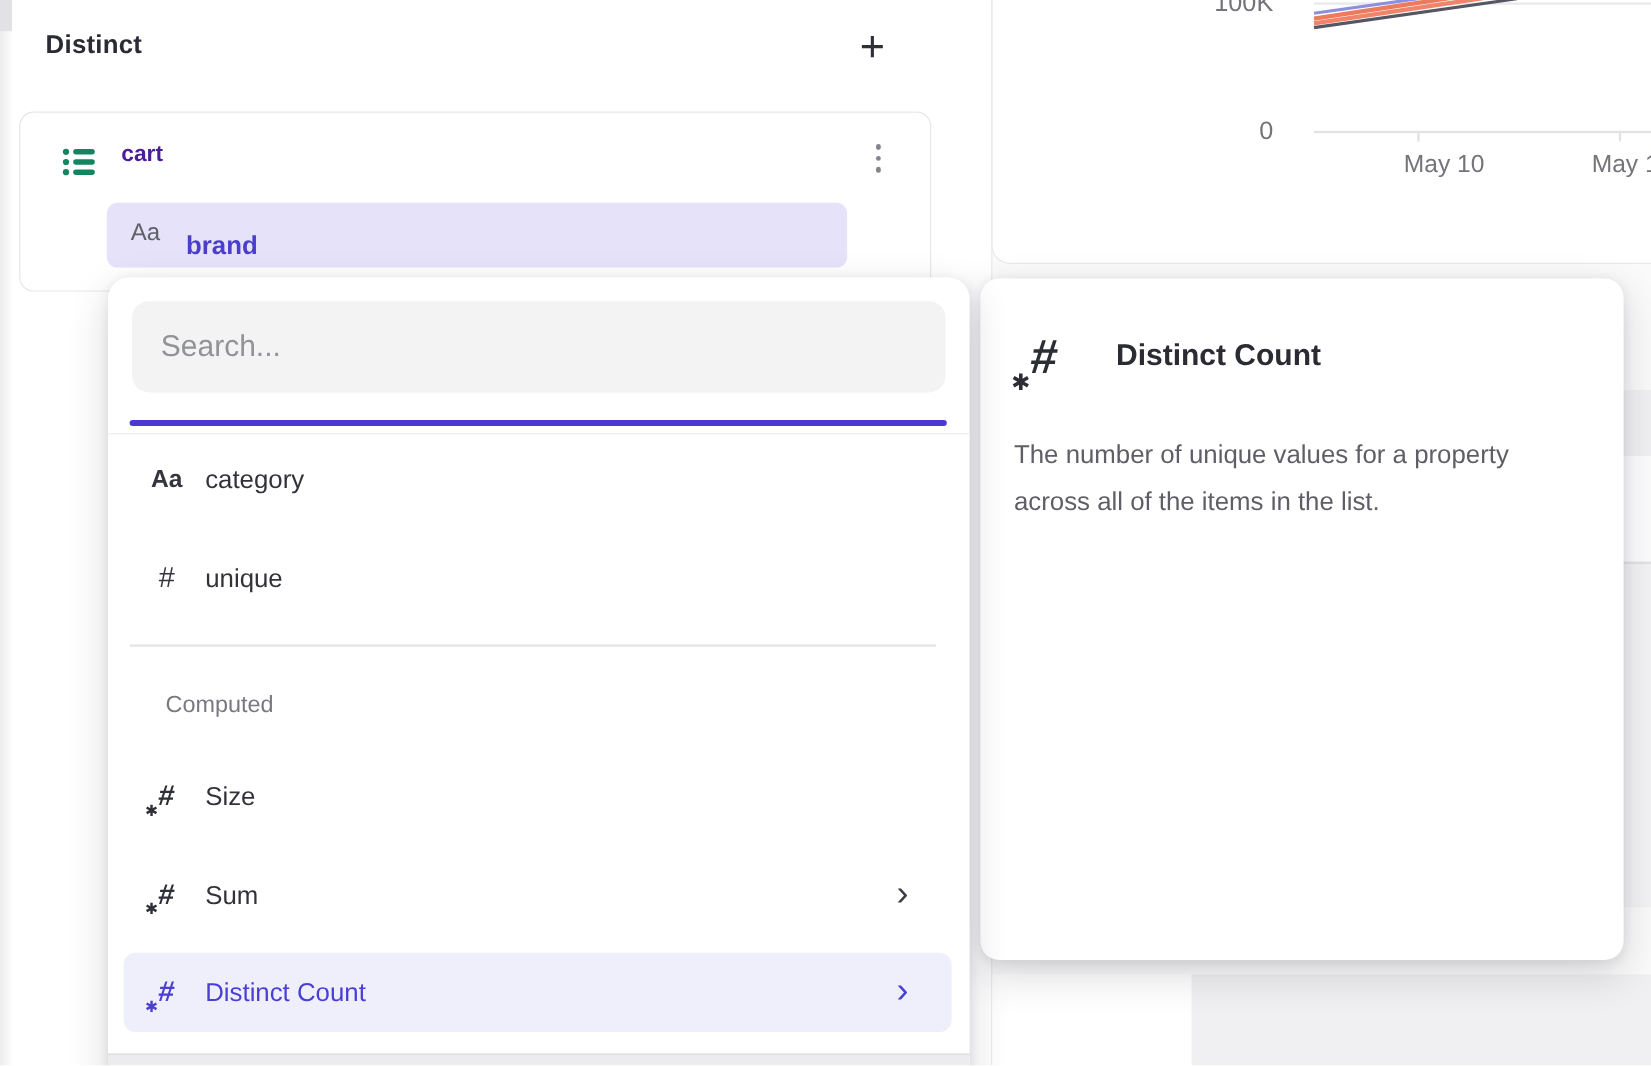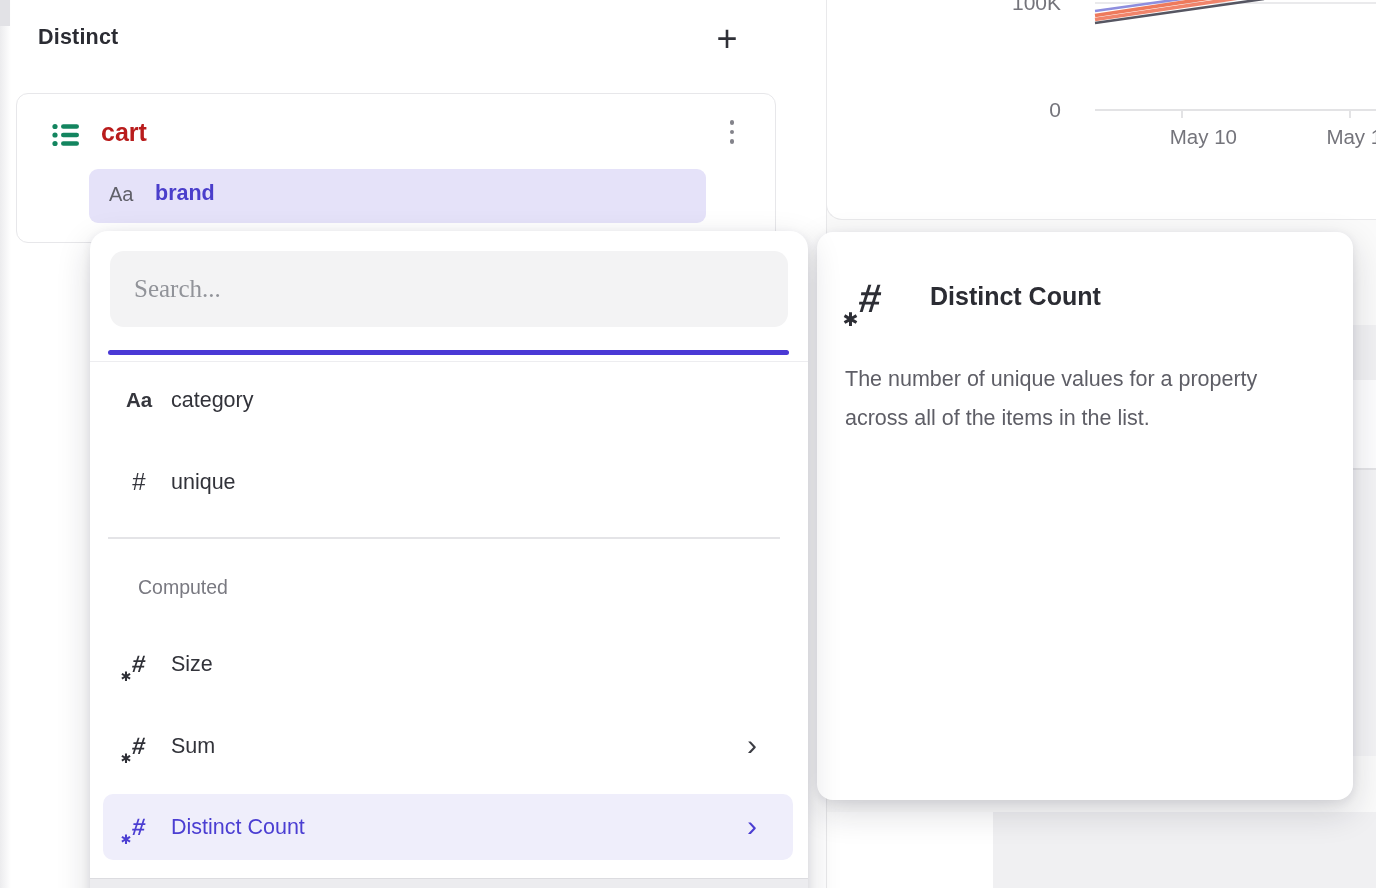--- a/index.html
+++ b/index.html
@@ -35,33 +35,33 @@
   
   .bd-title { position:absolute; left:38px; top:25px; font-size:21.5px; font-weight:700; color:#2b2c33; letter-spacing:0.2px; }
   .plus-btn { position:absolute; left:706px; top:18px; width:42px; height:42px; border:none; background:transparent;
               font-size:36px; font-weight:300; color:#2f3037; line-height:42px; text-align:center; cursor:pointer; }
 
   
   .bd-card { position:absolute; left:16px; top:93px; width:760px; height:150px; background:#ffffff;
              border:1px solid #e7e7ea; border-radius:12px; }
   .cart-row { position:absolute; left:0; top:0; width:100%; height:70px; }
   .list-icon { position:absolute; left:34px; top:26px; }
-  .cart-label { position:absolute; left:84px; top:24px; font-size:25px; font-weight:600; color:#b91c1c; }
+  .cart-label { position:absolute; left:84px; top:24px; font-size:19px; font-weight:600; color:#4c1d95; }
   .kebab { position:absolute; right:30px; top:22px; width:26px; height:32px; display:flex; flex-direction:column;
            align-items:center; justify-content:center; gap:5px; cursor:pointer; background:transparent; border:none; }
   .kebab i { width:4.5px; height:4.5px; border-radius:50%; background:#83838b; }
   .brand-chip { position:absolute; left:72px; top:75px; width:617px; height:54px; background:#e5e2f9; border-radius:9px; cursor:pointer; }
   .brand-chip .aa { position:absolute; left:20px; top:14px; font-size:20px; font-weight:500; color:#606069; }
-  .brand-chip .name { position:absolute; left:66px; top:12px; font-size:21.5px; font-weight:600; color:#4a3ecb; }
+  .brand-chip .name { position:absolute; left:66px; top:24px; font-size:21.5px; font-weight:600; color:#4a3ecb; }
 
   
   .dropdown { position:absolute; left:90px; top:231px; width:718px; height:700px; background:#ffffff; border-radius:18px;
               box-shadow:0 12px 34px rgba(25,25,46,0.16), 0 2px 10px rgba(25,25,46,0.08); z-index:20; }
   .search-box { position:absolute; left:20px; top:20px; width:678px; height:76px; background:#f3f3f4; border:none;
-                border-radius:14px; padding:0 24px; font-size:25px; color:#33343b; outline:none; font-family:Liberation Serif, serif; }
+                border-radius:14px; padding:0 24px; font-size:25px; color:#33343b; outline:none; font-family:Liberation Sans, sans-serif; }
   .search-box::placeholder { color:#919399; }
   .tab-underline { position:absolute; left:18px; top:119px; width:681px; height:5px; background:#4a39d5; border-radius:3px; }
   .tab-hairline { position:absolute; left:0; top:130px; width:100%; height:1px; background:#ededf0; }
   .dd-row { position:absolute; left:13px; width:690px; height:62px; display:flex; align-items:center;
             padding-left:13px; border-radius:10px; cursor:pointer; }
   .dd-row .ibox { width:46px; display:flex; justify-content:center; align-items:center; }
   .dd-row .lbl { margin-left:9px; font-size:21.5px; color:#32333a; }
   .aa-icon { font-size:20.5px; font-weight:600; color:#35363d; }
   .hash-icon { font-size:24px; font-weight:500; color:#35363d; }
   .c-icon { position:relative; font-size:24px; font-weight:600; color:#2f3037; transform:skewX(-6deg); }

